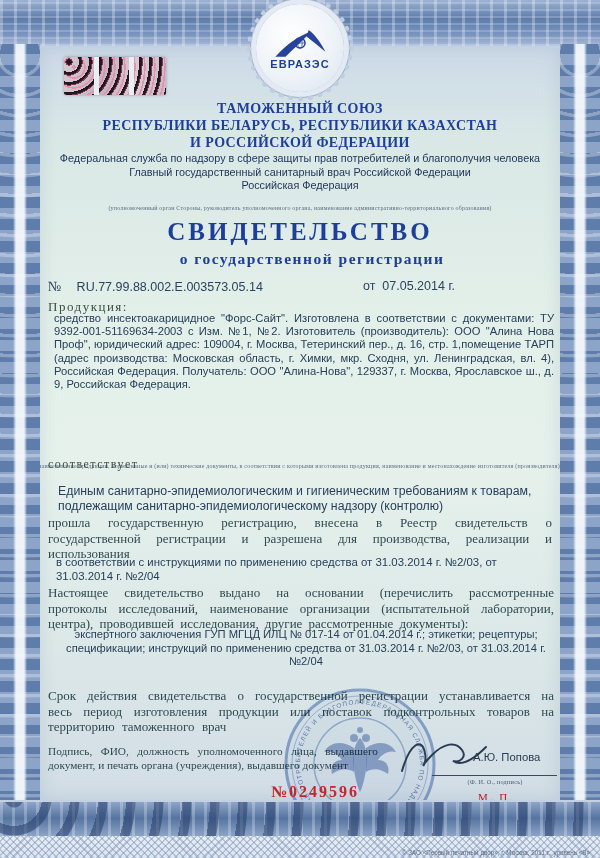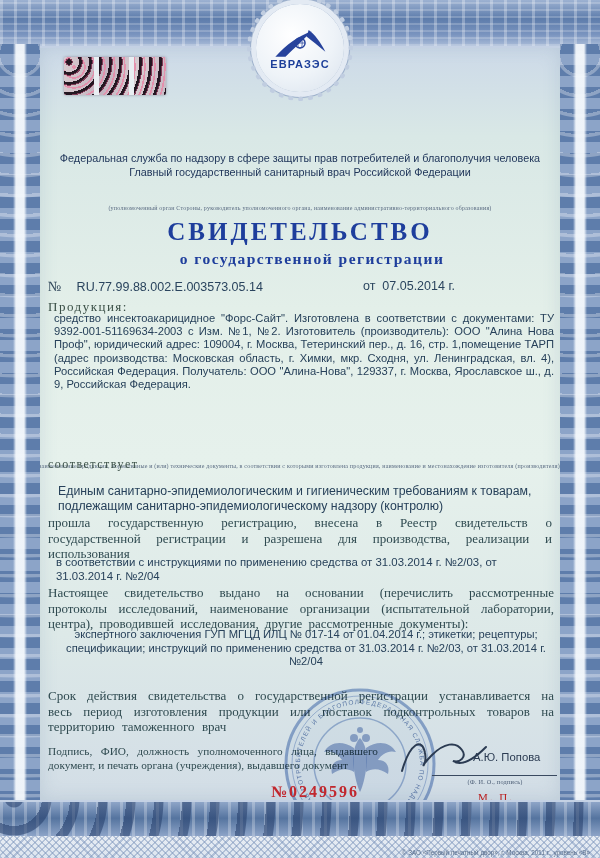--- a/index.html
+++ b/index.html
@@ -141,23 +141,29 @@
     <div class="circle"></div>
     <svg width="180" height="95" viewBox="0 0 80 46">
       <path d="M6 42 C22 24 38 13 56 7 C44 19 30 32 20 42 Z" fill="#93a4ba"></path>
       <path d="M52 5 C60 11 68 21 75 35 C65 27 57 20 49 14 Z" fill="#93a4ba"></path>
       <circle cx="40" cy="23" r="7" fill="none" stroke="#8a9cb4" stroke-width="2"></circle>
       <ellipse cx="40" cy="23" rx="3" ry="7" fill="none" stroke="#8a9cb4" stroke-width="1"></ellipse>
     </svg>
     <div class="wmtxt">ЕВРАЗЭС</div>
   </div>
 
+  <div class="abs union center">
+    <div>ТАМОЖЕННЫЙ СОЮЗ</div>
+    <div>РЕСПУБЛИКИ БЕЛАРУСЬ, РЕСПУБЛИКИ КАЗАХСТАН</div>
+    <div>И РОССИЙСКОЙ ФЕДЕРАЦИИ</div>
+  </div>
   <div class="abs authority center">
     <div>Федеральная служба по надзору в сфере защиты прав потребителей и благополучия человека</div>
     <div>Главный государственный санитарный врач Российской Федерации</div>
+    <div>Российская Федерация</div>
   </div>
   <div class="abs note1 tiny-note center">(уполномоченный орган Стороны, руководитель уполномоченного органа, наименование административно-территориального образования)</div>
 
   <div class="abs doc-title center">СВИДЕТЕЛЬСТВО</div>
   <div class="abs doc-sub center">о государственной регистрации</div>
 
   <div class="abs reg-row">
     <span class="no">№</span>
     <span class="val">RU.77.99.88.002.Е.003573.05.14</span>
     <span class="ot">

